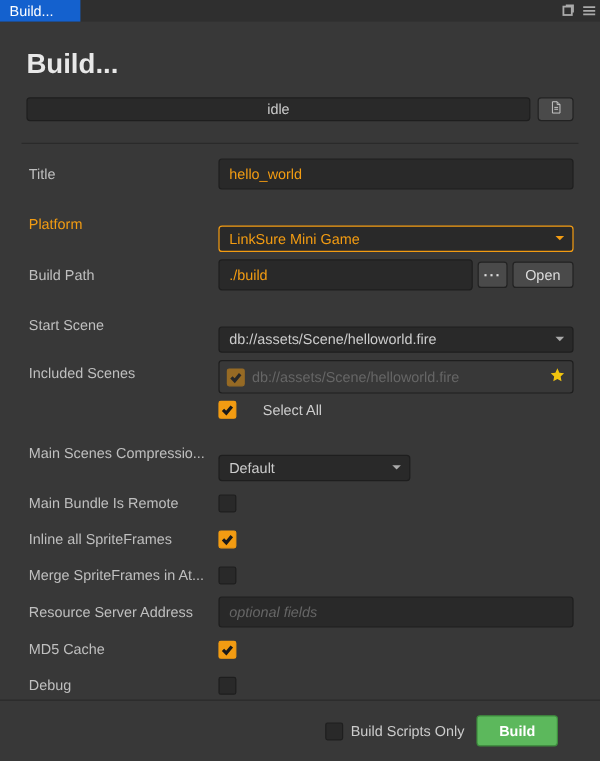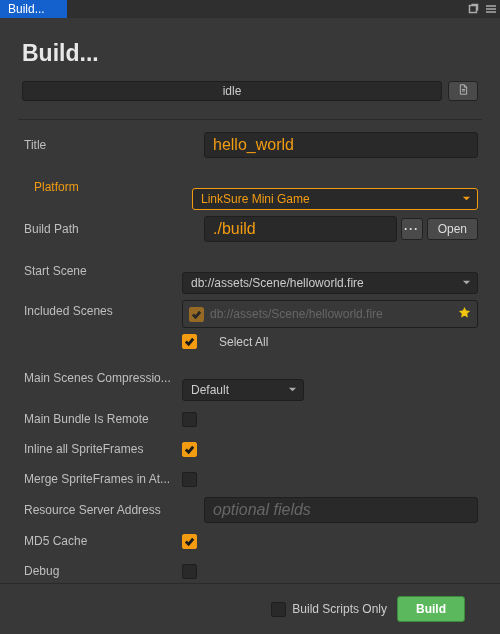--- a/index.html
+++ b/index.html
@@ -33,30 +33,30 @@
   
   .statusrow{padding:0 22px;display:flex;gap:6px;}
   .statusbar{flex:1;height:20px;background:var(--field);border:1px solid var(--field-border);border-radius:3px;display:flex;align-items:center;justify-content:center;color:#ccc;font-size:12px;}
   .statusbtn{width:30px;height:20px;background:#4a4a4a;border:1px solid #222;border-radius:3px;display:flex;align-items:center;justify-content:center;cursor:pointer;}
   .statusbtn svg{width:11px;height:11px;fill:#ccc;}
   
   
   .panel{margin:18px 18px 0 18px;border-top:1px solid #2a2a2a;padding:12px 4px 4px 4px;}
   .row{display:flex;align-items:center;min-height:24px;margin-bottom:6px;}
   .lbl{width:160px;padding-left:2px;color:var(--text);white-space:nowrap;overflow:hidden;text-overflow:ellipsis;font-size:12px;}
-  .lbl.accent{color:var(--accent);margin-left:10px;}
+  .lbl.accent{color:var(--accent);}
   .ctrl{flex:1;display:flex;gap:4px;align-items:center;}
   
-  input[type=text]{width:100%;height:22px;background:var(--field);border:1px solid var(--field-border);border-radius:3px;color:var(--accent);padding:12px 8px;outline:none;font-size:16px;margin-left:22px;}
+  input[type=text]{width:100%;height:22px;background:var(--field);border:1px solid var(--field-border);border-radius:3px;color:var(--accent);padding:12px 8px;outline:none;font-size:12px;}
   input[type=text].plain{color:#ccc;}
   input[type=text]::placeholder{color:#666;font-style:italic;}
   
   .select{position:relative;width:100%;height:22px;background:var(--field);border:1px solid var(--accent);border-radius:3px;color:var(--accent);padding:0 22px 0 8px;display:flex;align-items:center;cursor:pointer;margin-top:24px;}
   .select.gray{border-color:var(--field-border);color:#ccc;}
-  .select.small{width:122px;flex:none;}
+  .select.small{width:160px;flex:none;}
   .select .chev{position:absolute;right:6px;top:50%;transform:translateY(-50%);}
   .select .chev svg{width:9px;height:9px;}
   .select .chev.accent svg{fill:var(--accent);}
   .select .chev.gray svg{fill:#aaa;}
   
   .btn{height:22px;padding:0 10px;background:#4a4a4a;border:1px solid #222;border-radius:3px;color:#ddd;display:flex;align-items:center;justify-content:center;cursor:pointer;font-size:12px;}
   .btn.browse{width:34px;padding:0;letter-spacing:1px;font-weight:bold;}
   
   .scenes{width:100%;}
   .scenelist{border:1px solid var(--field-border);background:var(--bg);border-radius:3px;padding:4px 6px;min-height:28px;display:flex;align-items:center;justify-content:space-between;}

